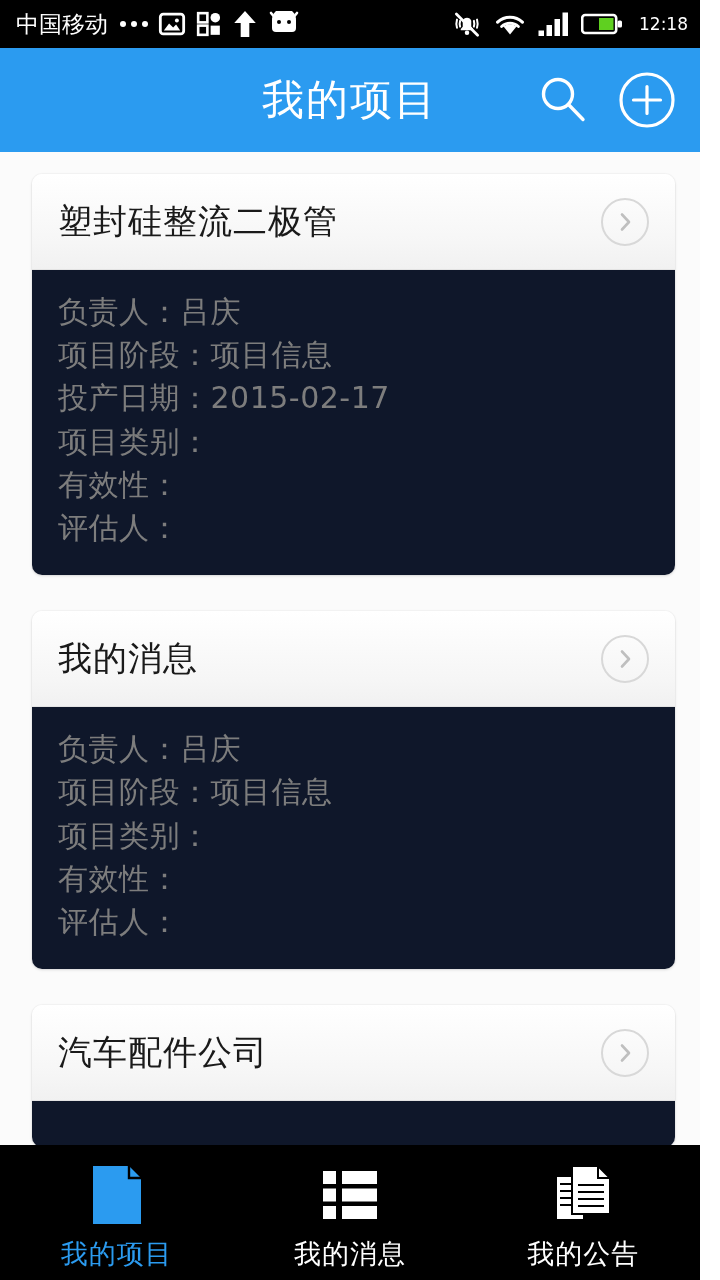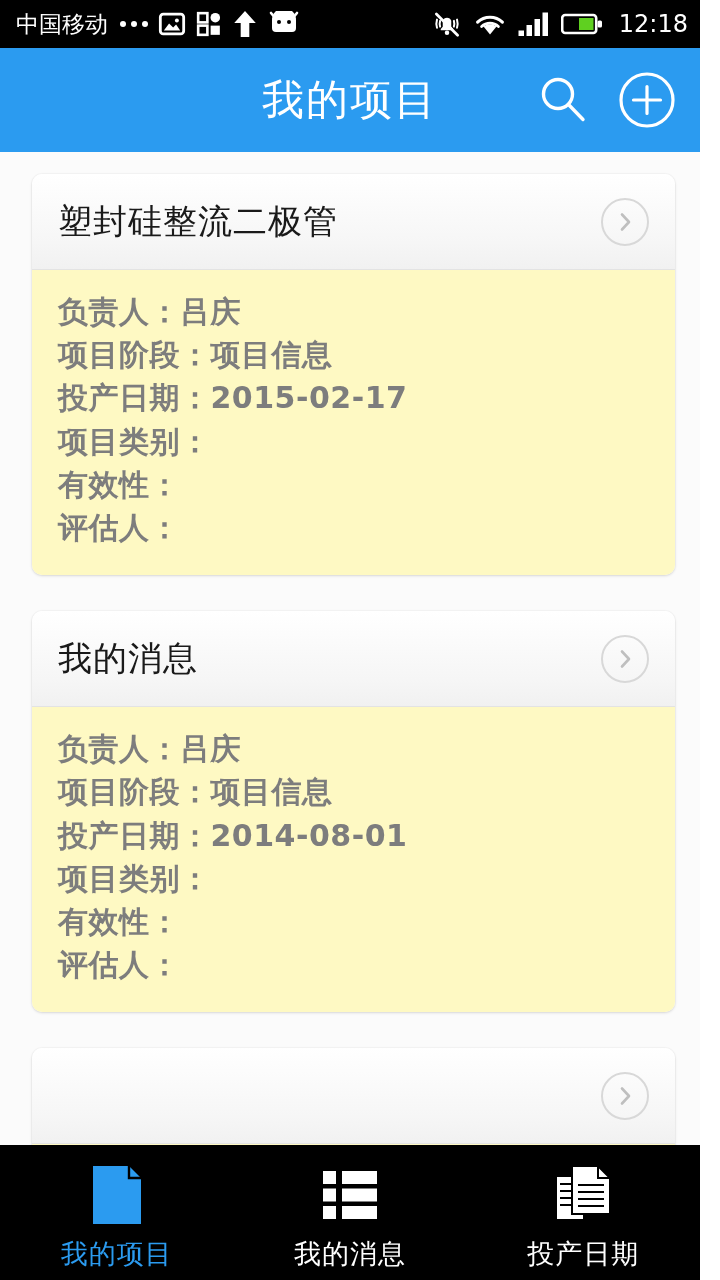--- a/index.html
+++ b/index.html
@@ -15,21 +15,21 @@
   .status-bar {
     height: 48px; background: #000000; color: #ffffff;
     display: flex; align-items: center; padding: 0 12px 0 16px;
     flex: 0 0 48px;
   }
   .status-left { display: flex; align-items: center; gap: 10px; }
   .carrier { font-size: 23px; letter-spacing: 0px; line-height: 1; }
   .dots-icon { display: flex; align-items: center; gap: 5px; margin-left: 2px; }
   .dots-icon i { width: 6px; height: 6px; background: #fff; border-radius: 50%; display: block; }
   .status-right { margin-left: auto; display: flex; align-items: center; gap: 11px; }
-  .clock { font-size: 24px; line-height: 1; margin-left: 5px; }
+  .clock { font-size: 17px; line-height: 1; margin-left: 5px; }
   svg.sb { display: block; }
 
   
   .header {
     flex: 0 0 104px; background: #2b9bf0;
     display: flex; align-items: center; position: relative;
     padding: 0 24px;
   }
   .header-title {
     position: absolute; left: 0; right: 0; text-align: center;
@@ -57,21 +57,21 @@
     background: linear-gradient(to bottom, #ffffff 0%, #f6f6f6 72%, #f1f1f1 100%);
     border-bottom: 1px solid #e3e3e3;
   }
   .card-title {
     font-size: 34px; color: #1a1a1a; font-weight: 400; letter-spacing: 1px;
   }
   .chevron-circle {
     margin-left: auto; width: 48px; height: 48px; border-radius: 50%;
     border: 2px solid #d8d8d8; display: flex; align-items: center; justify-content: center;
   }
-  .card-body { padding: 20px 26px 26px 26px; background: #fef9c3; font-weight: bold; }
+  .card-body { padding: 20px 26px 26px 26px; background: #0f172a; }
   .detail-row {
     font-size: 30px; color: #7d7d7d; line-height: 1.44; letter-spacing: 0.5px;
     white-space: nowrap;
   }
 
   
   .bottom-nav {
     flex: 0 0 135px; background: #000000;
     display: flex; align-items: stretch;
   }
@@ -190,29 +190,29 @@
         <span class="card-title">我的消息</span>
         <span class="chevron-circle">
           <svg width="24" height="24" viewBox="0 0 24 24">
             <path d="M9 4.5 L16 12 L9 19.5" fill="none" stroke="#bfbfbf" stroke-width="2.6" stroke-linecap="round" stroke-linejoin="round"></path>
           </svg>
         </span>
       </div>
       <div class="card-body">
         <div class="detail-row">负责人：吕庆</div>
         <div class="detail-row">项目阶段：项目信息</div>
-        <div class="detail-row">投产日期：2014-08-01</div>
         <div class="detail-row">项目类别：</div>
         <div class="detail-row">有效性：</div>
         <div class="detail-row">评估人：</div>
       </div>
     </div>
 
     <div class="card">
       <div class="card-header">
+        <span class="card-title">汽车配件公司</span>
         <span class="chevron-circle">
           <svg width="24" height="24" viewBox="0 0 24 24">
             <path d="M9 4.5 L16 12 L9 19.5" fill="none" stroke="#bfbfbf" stroke-width="2.6" stroke-linecap="round" stroke-linejoin="round"></path>
           </svg>
         </span>
       </div>
       <div class="card-body"></div>
     </div>
 
   </div>
@@ -247,18 +247,18 @@
     <div class="nav-item">
       <span class="nav-icon">
         <svg width="58" height="62" viewBox="0 0 58 62">
           <path d="M2 12 H30 V56 H2 Z" fill="#fff" stroke="#000" stroke-width="2"></path>
           <path d="M6 20 H20 M6 27 H20 M6 34 H20 M6 41 H20" stroke="#000" stroke-width="2.2"></path>
           <path d="M18 2 H44 L56 14 V50 H18 Z" fill="#fff" stroke="#000" stroke-width="2"></path>
           <path d="M44 2 V14 H56" fill="none" stroke="#000" stroke-width="2"></path>
           <path d="M24 21 H50 M24 28 H50 M24 35 H50 M24 42 H50" stroke="#000" stroke-width="2.2"></path>
         </svg>
       </span>
-      <span class="nav-label">投产日期</span>
+      <span class="nav-label">我的公告</span>
     </div>
 
   </div>
 
 </div>
 
 </body></html>

